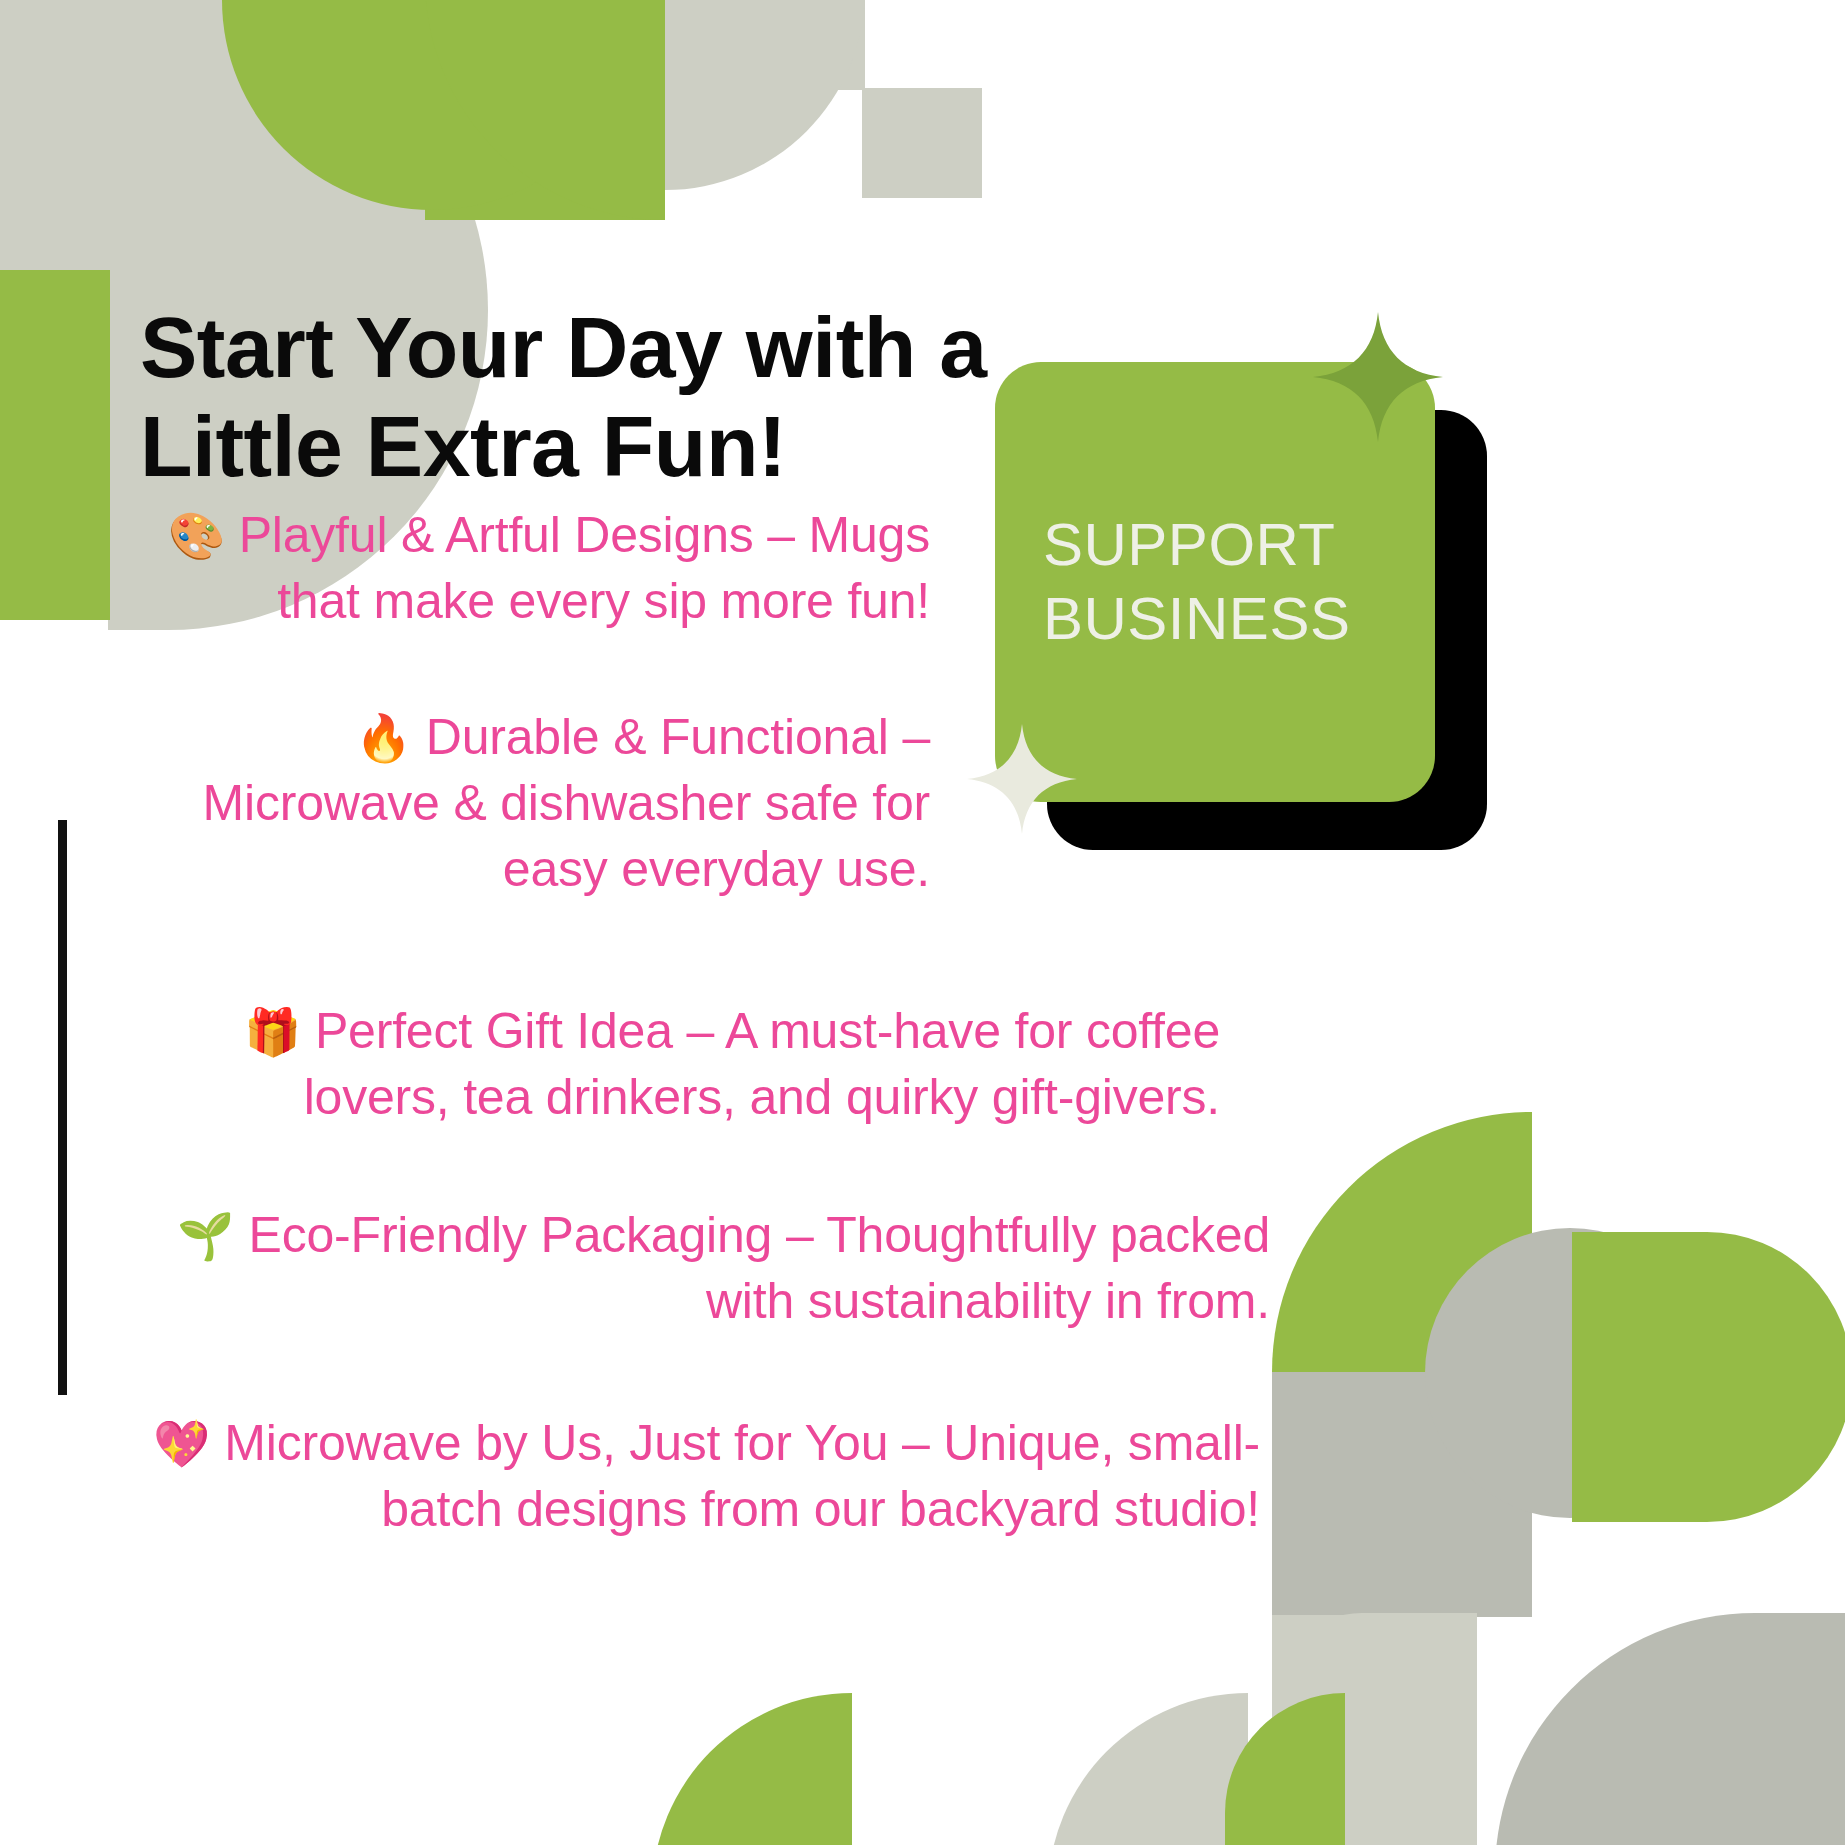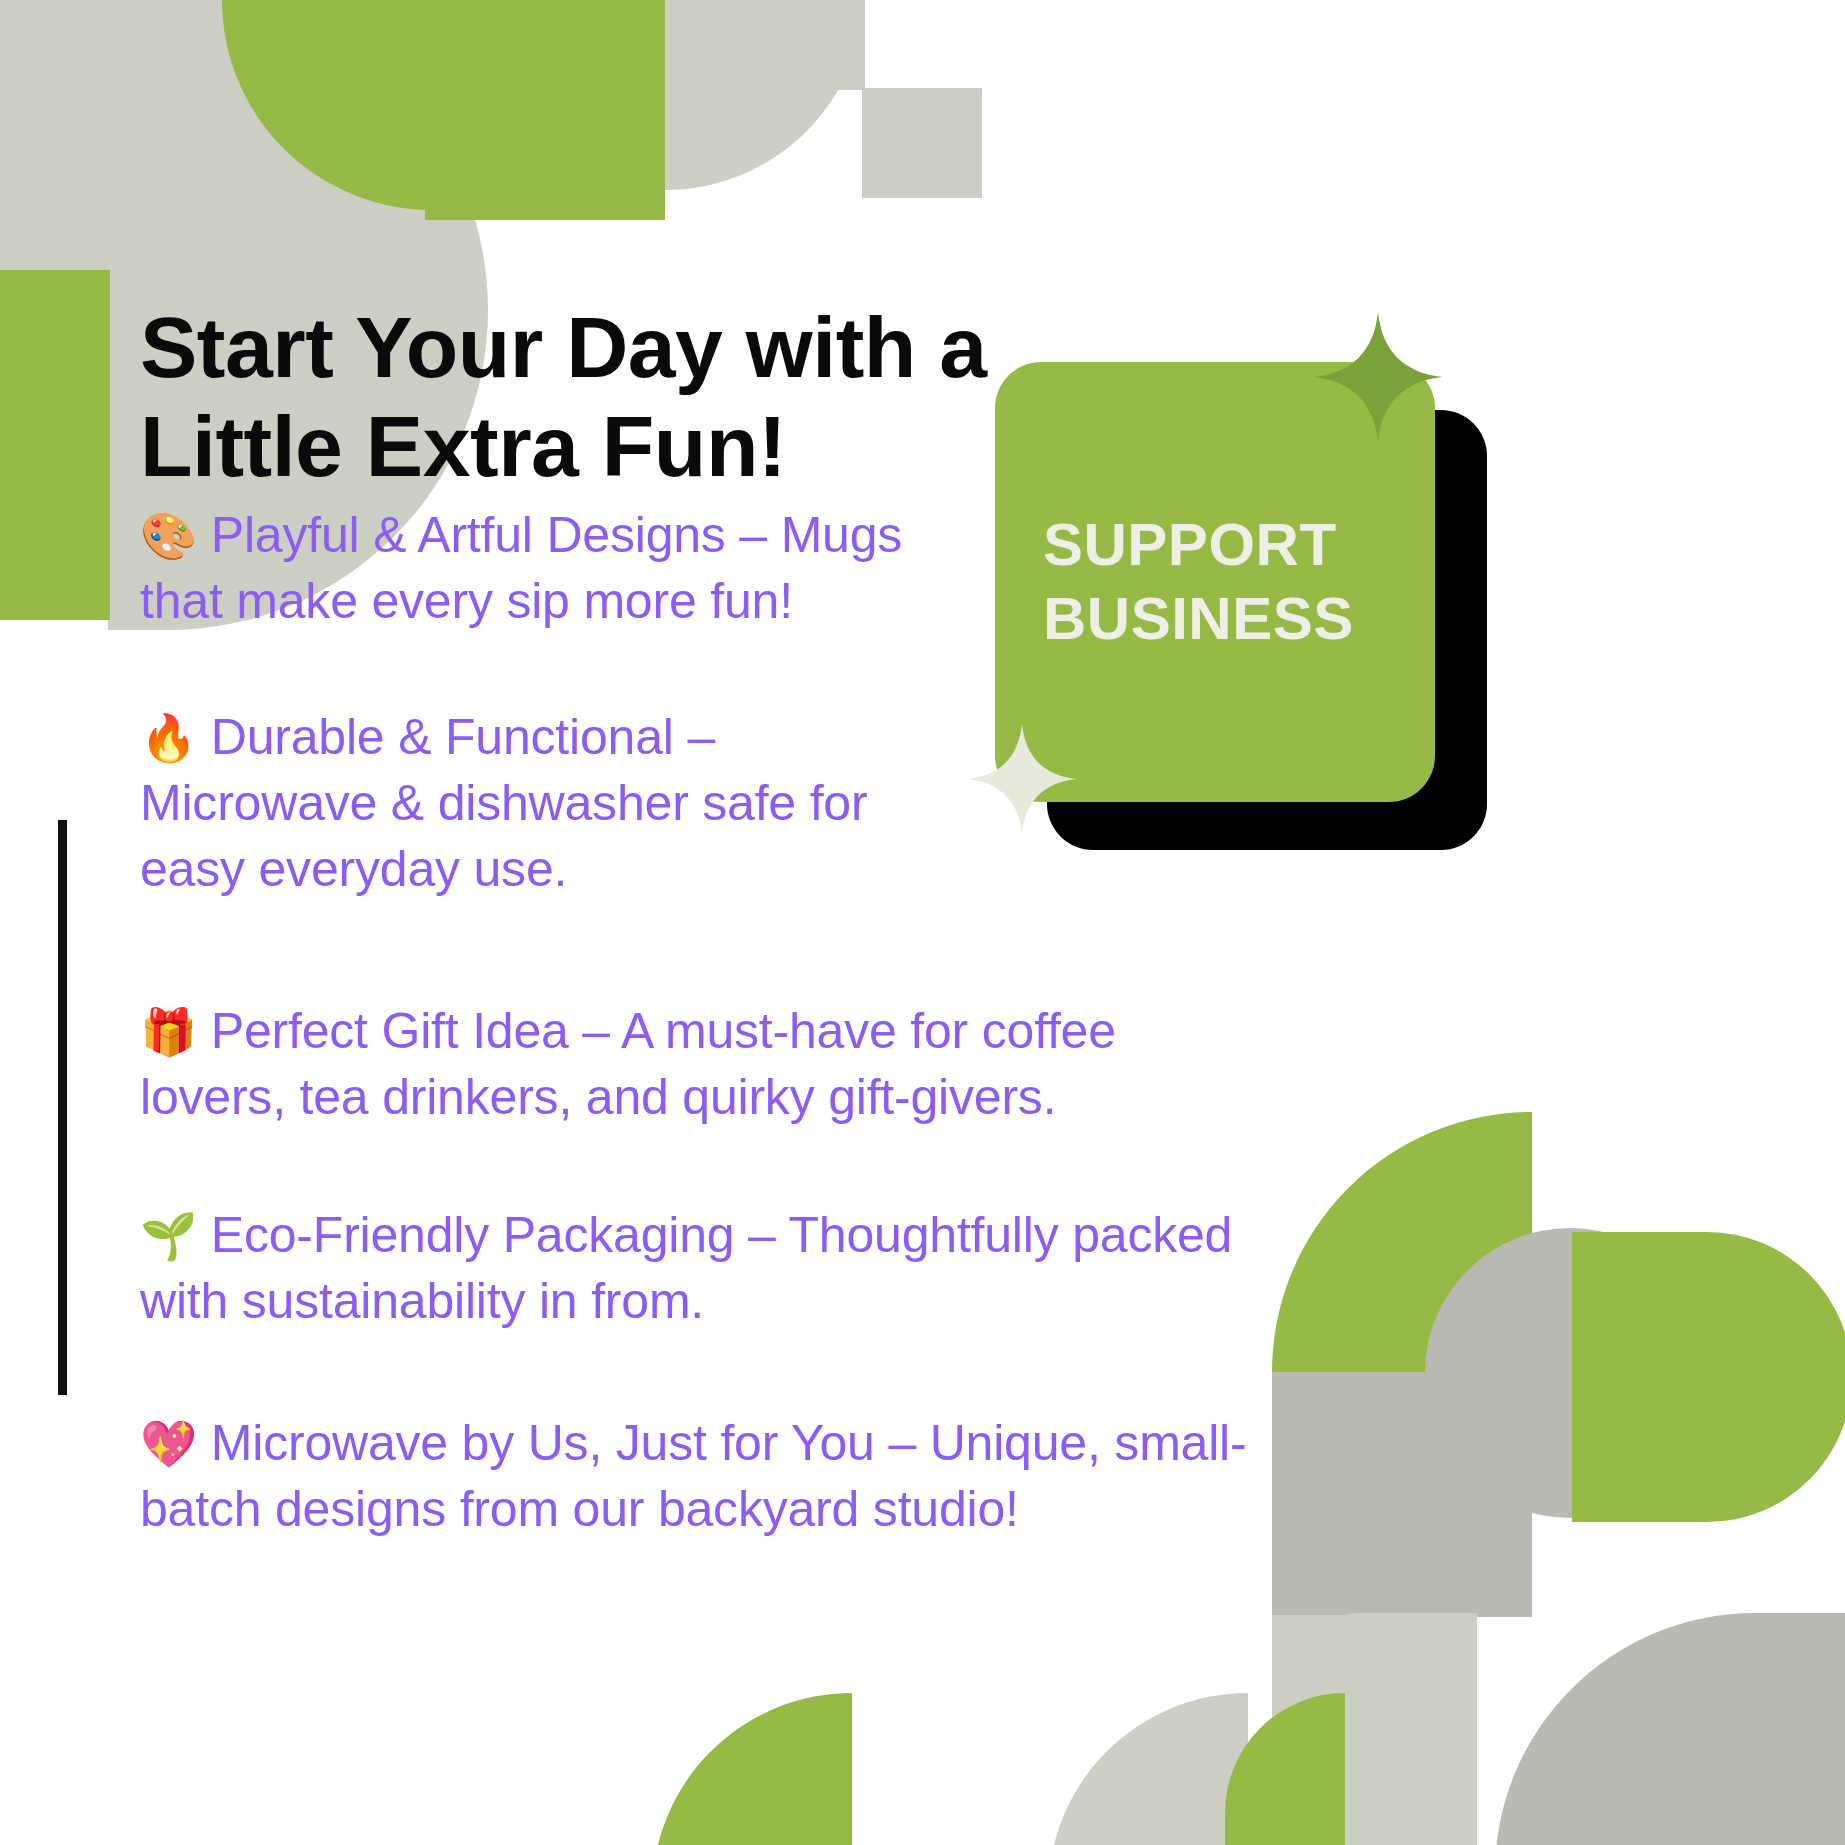--- a/index.html
+++ b/index.html
@@ -62,22 +62,23 @@
 
   .headline{
     position:absolute;left:140px;top:240px;width:980px;
     font-size:86px;line-height:1.16;font-weight:bold;color:#0a0a0a;
     letter-spacing:-0.5px;
   }
   .headline .line{display:block;}
 
   .bullets{position:absolute;left:140px;top:452px;width:1320px;}
   .bullet{
-    font-size:50px;line-height:1.32;color:#8b5cf6;margin-bottom:52px;
+    font-size:50px;line-height:1.32;color:#ec4899;margin-bottom:52px;
     letter-spacing:-0.2px;
+    text-align:right;
   }
   .bullet .emoji{font-family:"DejaVu Sans",sans-serif;font-size:46px;}
   .b1{width:790px;}
   .b2{width:790px;}
   .b3{width:1080px;margin-top:36px;}
   .b4{width:1130px;}
   .b5{width:1120px;}
   .b1{margin-bottom:70px;}
   .b2{margin-bottom:96px;}
   .b3{margin-bottom:72px;}
@@ -89,21 +90,21 @@
     position:absolute;left:62px;top:58px;width:440px;height:440px;
     background:#000;border-radius:46px;
   }
   .badge-card{
     position:absolute;left:10px;top:10px;width:440px;height:440px;
     background:#95bb46;border-radius:46px;
     display:flex;flex-direction:column;justify-content:center;
     padding-left:48px;box-sizing:border-box;
   }
   .badge-line{
-    color:#eef0e6;font-size:60px;font-weight:bold;line-height:1.24;
+    color:#eef0e6;font-size:60px;font-weight:normal;line-height:1.24;
     letter-spacing:0.5px;
   }
   .spark{position:absolute;}
   .spark svg{display:block;}
   .spark-tr{right:52px;top:-40px;}
   .spark-bl{left:-18px;top:372px;}
 </style>
 </head>
 <body>
 

